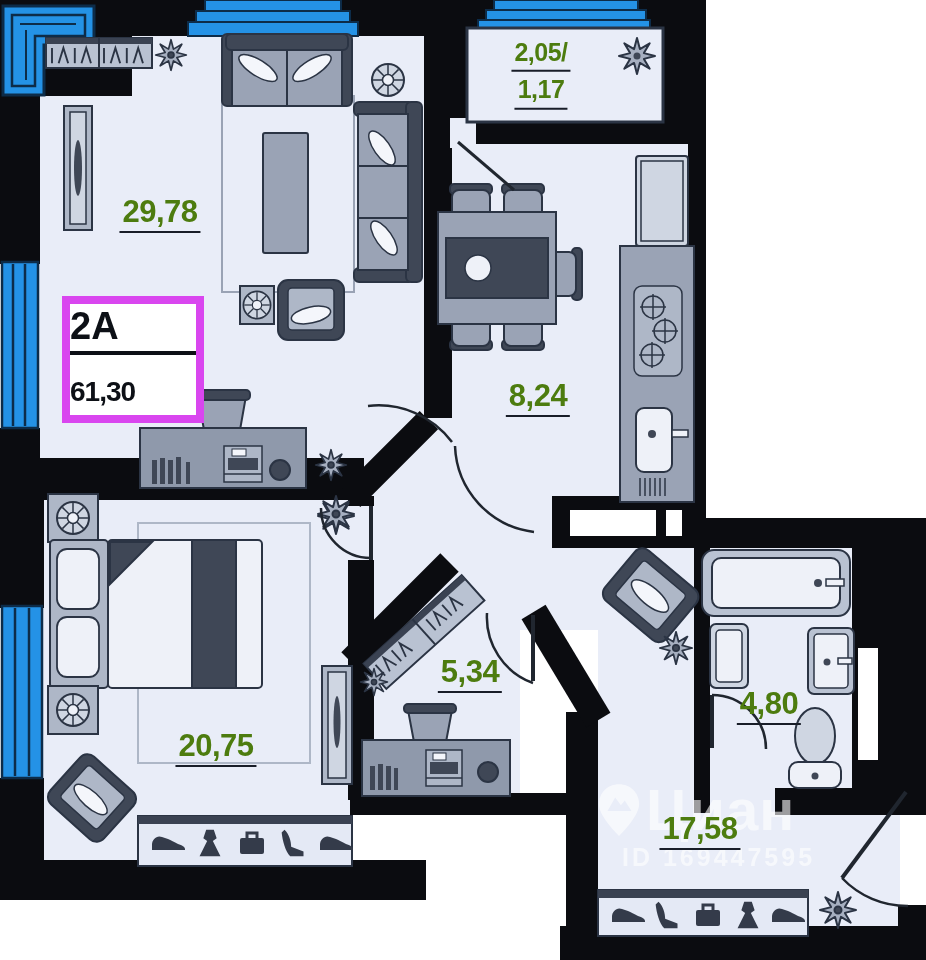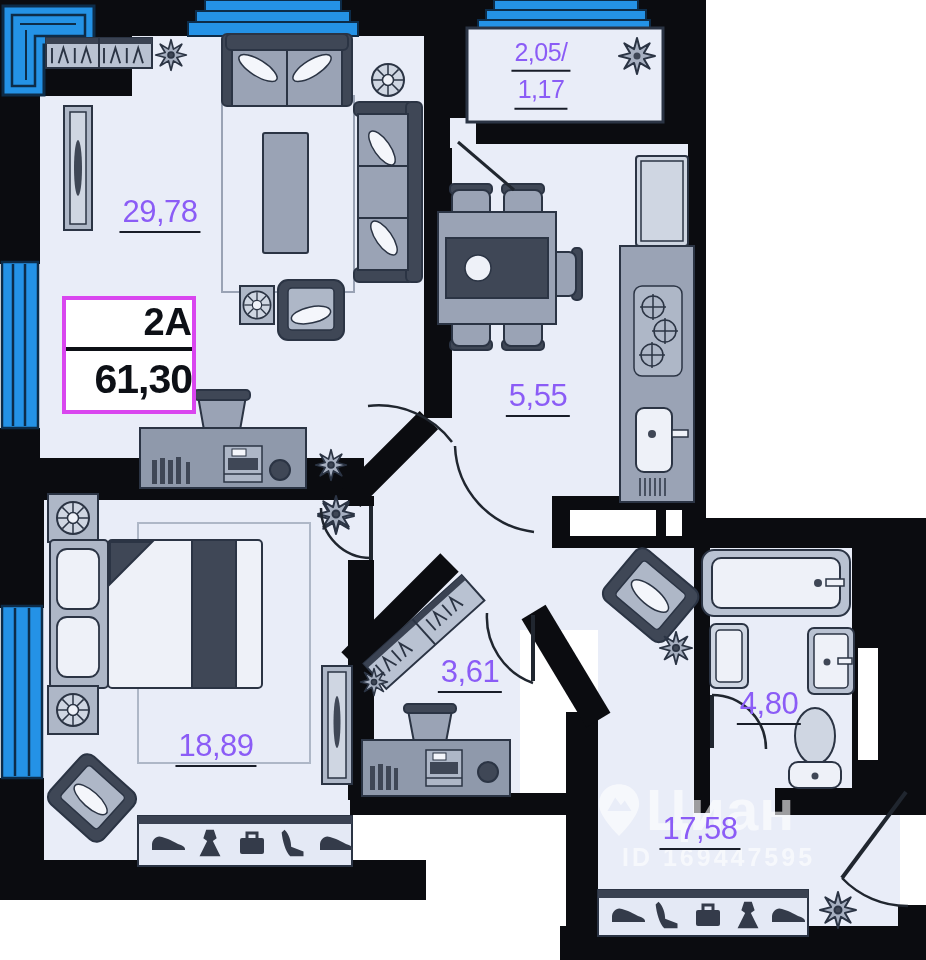--- a/index.html
+++ b/index.html
@@ -1,27 +1,27 @@
 <!DOCTYPE html>
 <html><head>
 <meta charset="utf-8">
 <style>
   html,body{margin:0;padding:0;background:#fff;}
   .canvas{position:relative;width:926px;height:960px;background:#fff;overflow:hidden;
           font-family:"Liberation Sans",sans-serif;}
   svg.plan{position:absolute;left:0;top:0;}
-  .area-label{position:absolute;transform:translate(-50%,-50%);color:#8b5cf6;
-              font-size:31px;font-weight:400;letter-spacing:-0.5px;white-space:nowrap;z-index:5;}
+  .area-label{position:absolute;transform:translate(-50%,-50%);color:#4d7c0f;
+              font-size:31px;font-weight:700;letter-spacing:-0.5px;white-space:nowrap;z-index:5;}
   .area-label .num{padding:0 3px 2px;border-bottom:2.5px solid #181d28;}
   .balcony-label{font-size:25px;line-height:1.25;text-align:center;}
   .balcony-label .num{display:inline-block;margin-top:2px;}
-  .unit-card{position:absolute;left:62px;top:296px;width:126px;border:4px solid #d946ef;
-             background:#fff;text-align:right;color:#0d1016;z-index:5;}
+  .unit-card{position:absolute;left:62px;top:296px;width:126px;border:8px solid #d946ef;
+             background:#fff;text-align:left;color:#0d1016;z-index:5;}
   .unit-card .u{font-size:38px;font-weight:700;padding:1px 0 3px;border-bottom:4px solid #0d1016;}
-  .unit-card .t{font-size:41px;font-weight:700;padding:5px 0 7px;letter-spacing:-1px;}
+  .unit-card .t{font-size:28px;font-weight:700;padding:21px 0 7px;letter-spacing:-1px;}
   .watermark{position:absolute;left:596px;top:776px;color:rgba(255,255,255,0.6);z-index:4;text-align:center;}
   .wm-row{display:flex;align-items:center;gap:4px;}
   .wm-brand{font-size:58px;font-weight:700;letter-spacing:1px;}
   .wm-id{font-size:25px;font-weight:700;letter-spacing:3px;margin-top:0px;padding-left:26px;}
 </style>
 </head>
 <body>
 
 <div class="canvas">
 
@@ -397,23 +397,23 @@
   <path d="M 371,558 A 50,50 0 0 1 321,508" stroke-width="2.5"></path>
   <line x1="712" y1="695" x2="712" y2="748" stroke-width="4"></line>
   <path d="M 712,695 A 54,54 0 0 1 766,749" stroke-width="2.5"></path>
   <line x1="906" y1="792" x2="842" y2="878" stroke-width="4"></line>
   <path d="M 842,878 A 90,90 0 0 0 908,906" stroke-width="2.5"></path>
   <line x1="458" y1="142" x2="514" y2="190" stroke-width="3"></line>
 </g>
 </svg>
 
 <div class="area-label" style="left:160px;top:212px"><span class="num">29,78</span></div>
-<div class="area-label" style="left:538px;top:396px"><span class="num">5,55</span></div>
-<div class="area-label" style="left:216px;top:746px"><span class="num">18,89</span></div>
-<div class="area-label" style="left:470px;top:672px"><span class="num">3,61</span></div>
+<div class="area-label" style="left:538px;top:396px"><span class="num">8,24</span></div>
+<div class="area-label" style="left:216px;top:746px"><span class="num">20,75</span></div>
+<div class="area-label" style="left:470px;top:672px"><span class="num">5,34</span></div>
 <div class="area-label" style="left:769px;top:704px"><span class="num">4,80</span></div>
 <div class="area-label" style="left:700px;top:829px"><span class="num">17,58</span></div>
 <div class="area-label balcony-label" style="left:541px;top:72px">
   <span class="num">2,05/</span><br>
   <span class="num">1,17</span>
 </div>
 
 <div class="unit-card">
   <div class="u">2A</div>
   <div class="t">61,30</div>

